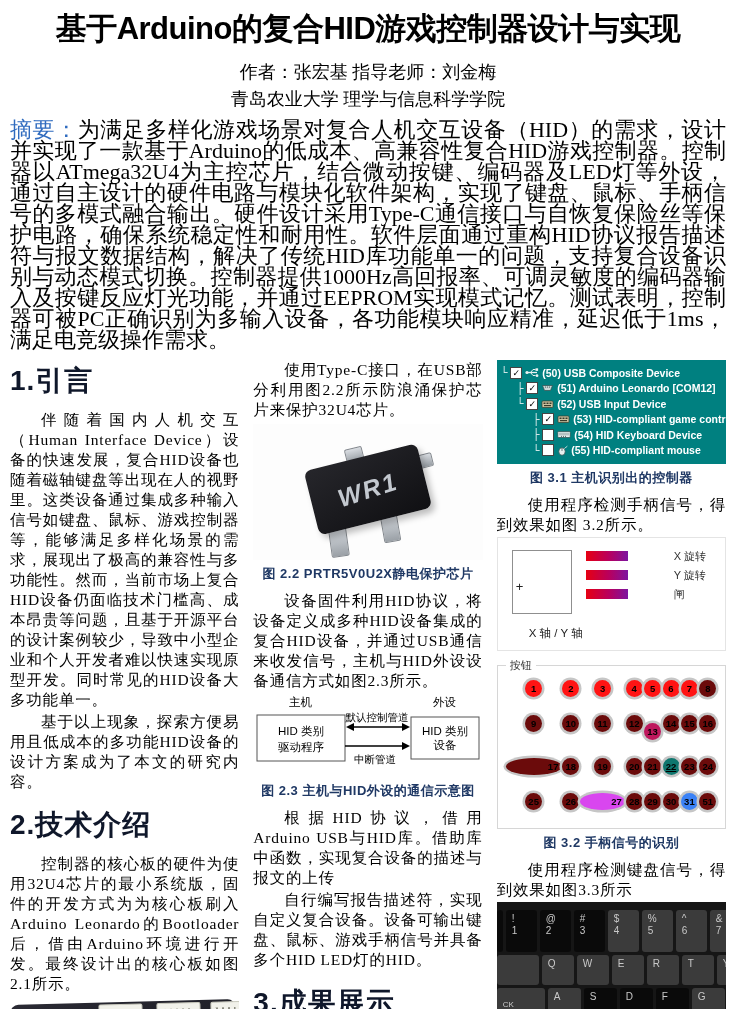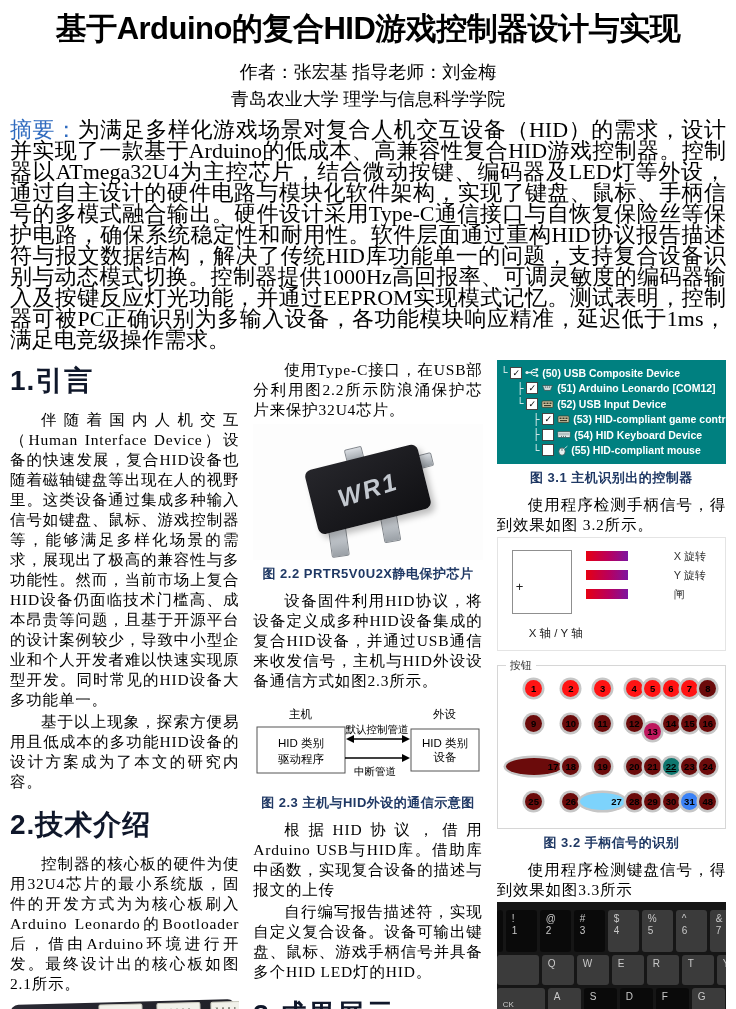--- a/index.html
+++ b/index.html
@@ -37,21 +37,21 @@
   .chip-body{position:absolute;inset:0;background:linear-gradient(160deg,#26262b,#101013);border-radius:7px;
              display:flex;align-items:center;justify-content:center;box-shadow:3px 5px 6px rgba(0,0,0,.25);}
   .chip-mark{font-family:"Liberation Sans","DejaVu Sans",sans-serif;font-weight:bold;font-style:italic;
              font-size:25px;color:#c3c8cf;letter-spacing:2px;transform:rotate(-4deg);}
   .lead{position:absolute;background:linear-gradient(#d9dde2,#9aa0a6);border:1px solid #82878d;border-radius:2px;}
   .lead.lt{left:44px;top:-11px;width:16px;height:12px;}
   .lead.lr{right:-12px;top:12px;width:14px;height:12px;}
   .lead.lb1{left:8px;bottom:-26px;width:16px;height:28px;transform:rotate(6deg);}
   .lead.lb2{left:62px;bottom:-24px;width:15px;height:26px;transform:rotate(4deg);}
   
-  .diagram{margin:14px 0 0;}
+  .diagram{margin:2px 0 0;}
   .diagram text{font-family:"Liberation Sans","DejaVu Sans",sans-serif;fill:#000;}
   
   .tree{background:#008080;padding:5px 2px 6px;font-family:"Liberation Sans","DejaVu Sans",sans-serif;}
   .trow{display:flex;align-items:center;height:15.5px;white-space:nowrap;}
   .branch{color:#cfe6e6;font-size:11px;margin-right:2px;font-family:"DejaVu Sans Mono",monospace;}
   .cb{width:10px;height:10px;background:#fff;border:1px solid #444;margin:0 3px 0 1px;flex:none;
       font-size:9px;line-height:10px;text-align:center;color:#000;font-weight:bold;}
   .ticon{margin-right:3px;display:flex;align-items:center;flex:none;}
   .tlabel{color:#fff;font-weight:bold;font-size:10.5px;letter-spacing:0;}
   
@@ -294,26 +294,26 @@
             <div class="gbtn" style="background: rgb(107, 11, 11); padding-left: 39px;">17</div>
             <div class="gbtn" style="background: rgb(107, 11, 11);">18</div>
             <div class="gbtn" style="background: rgb(107, 11, 11);">19</div>
             <div class="gbtn" style="background: rgb(107, 11, 11);">20</div>
             <div class="gbtn" style="background: rgb(107, 11, 11);">21</div>
             <div class="gbtn" style="background: #0f766e; text-decoration: underline;">22</div>
             <div class="gbtn" style="background: rgb(107, 11, 11);">23</div>
             <div class="gbtn" style="background: rgb(107, 11, 11);">24</div>
             <div class="gbtn" style="background: rgb(107, 11, 11);">25</div>
             <div class="gbtn" style="background: rgb(107, 11, 11);">26</div>
-            <div class="gbtn" style="background: #7dd3fc; padding-left: 28px;">27</div>
+            <div class="gbtn" style="background: #d946ef; padding-left: 28px;">27</div>
             <div class="gbtn" style="background: rgb(107, 11, 11);">28</div>
             <div class="gbtn" style="background: rgb(107, 11, 11);">29</div>
             <div class="gbtn" style="background: rgb(107, 11, 11);">30</div>
             <div class="gbtn" style="background: #3b82f6;">31</div>
-            <div class="gbtn" style="background: rgb(107, 11, 11);">48</div>
+            <div class="gbtn" style="background: rgb(107, 11, 11);">51</div>
           </div>
       </div>
       <div class="fig-cap">图 3.2  手柄信号的识别</div>
 
       <p>使用程序检测键盘信号，得到效果如图3.3所示</p>
 
       <div class="kb">
           <div class="kb-row">
             <div class="key on" style="width: 5px; height: 42px; padding-top: 12px; font-size: 8px;"></div>
             <div class="key on" style="width: 31px; height: 42px;">

